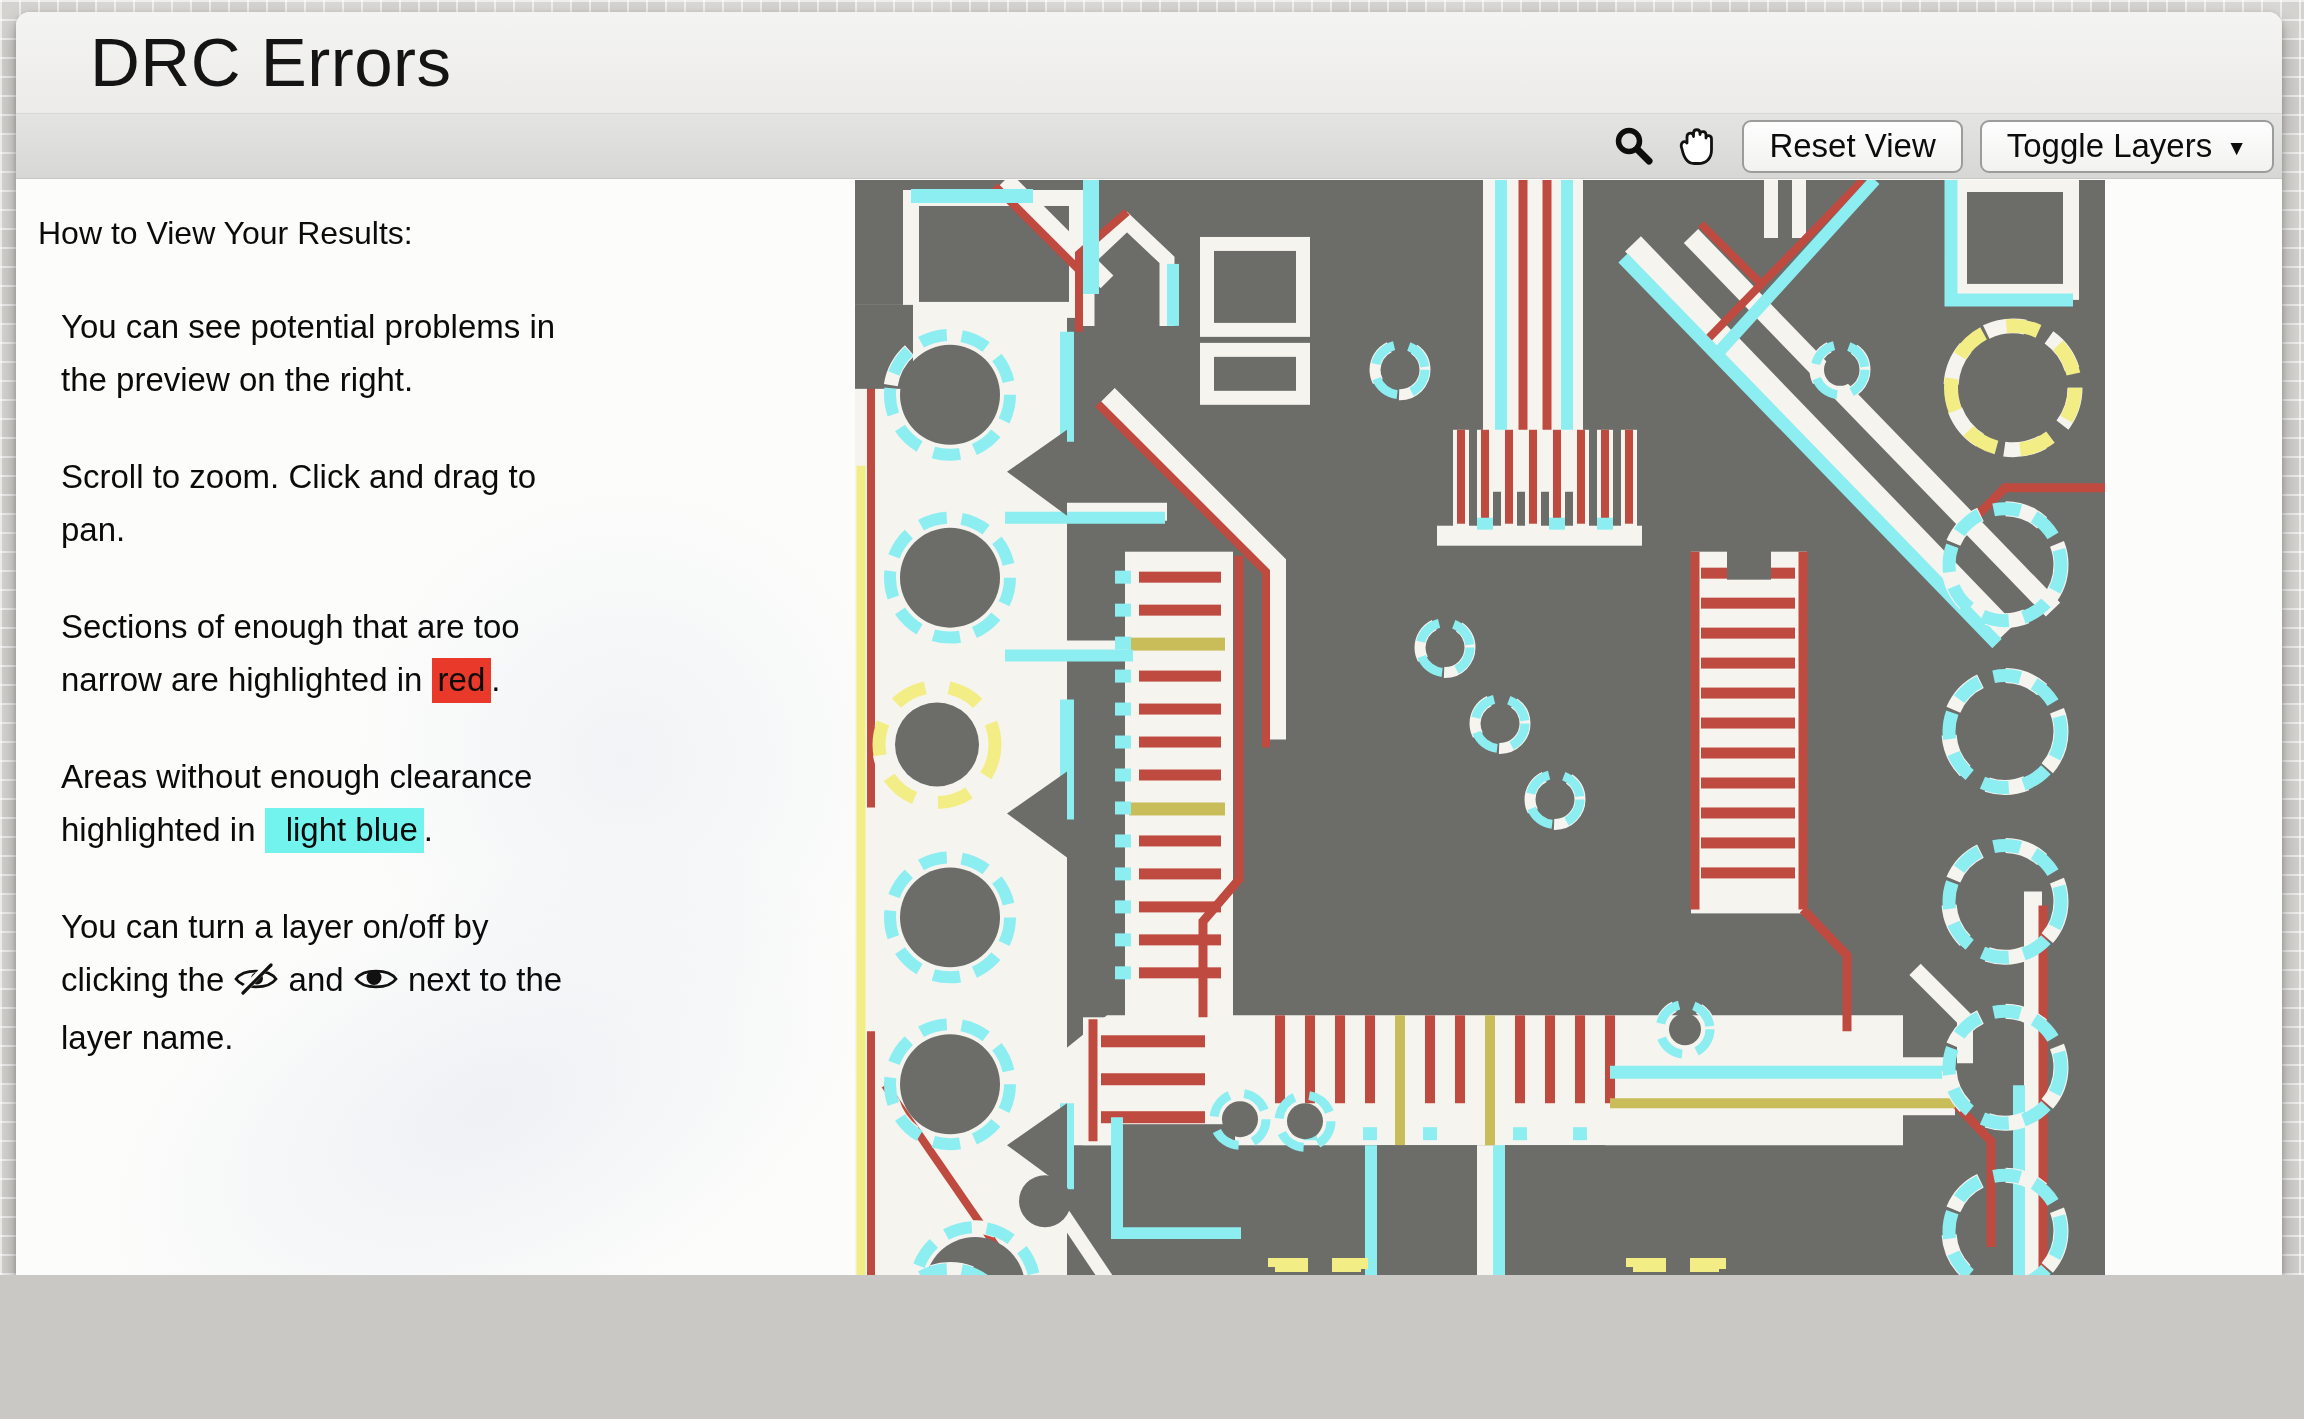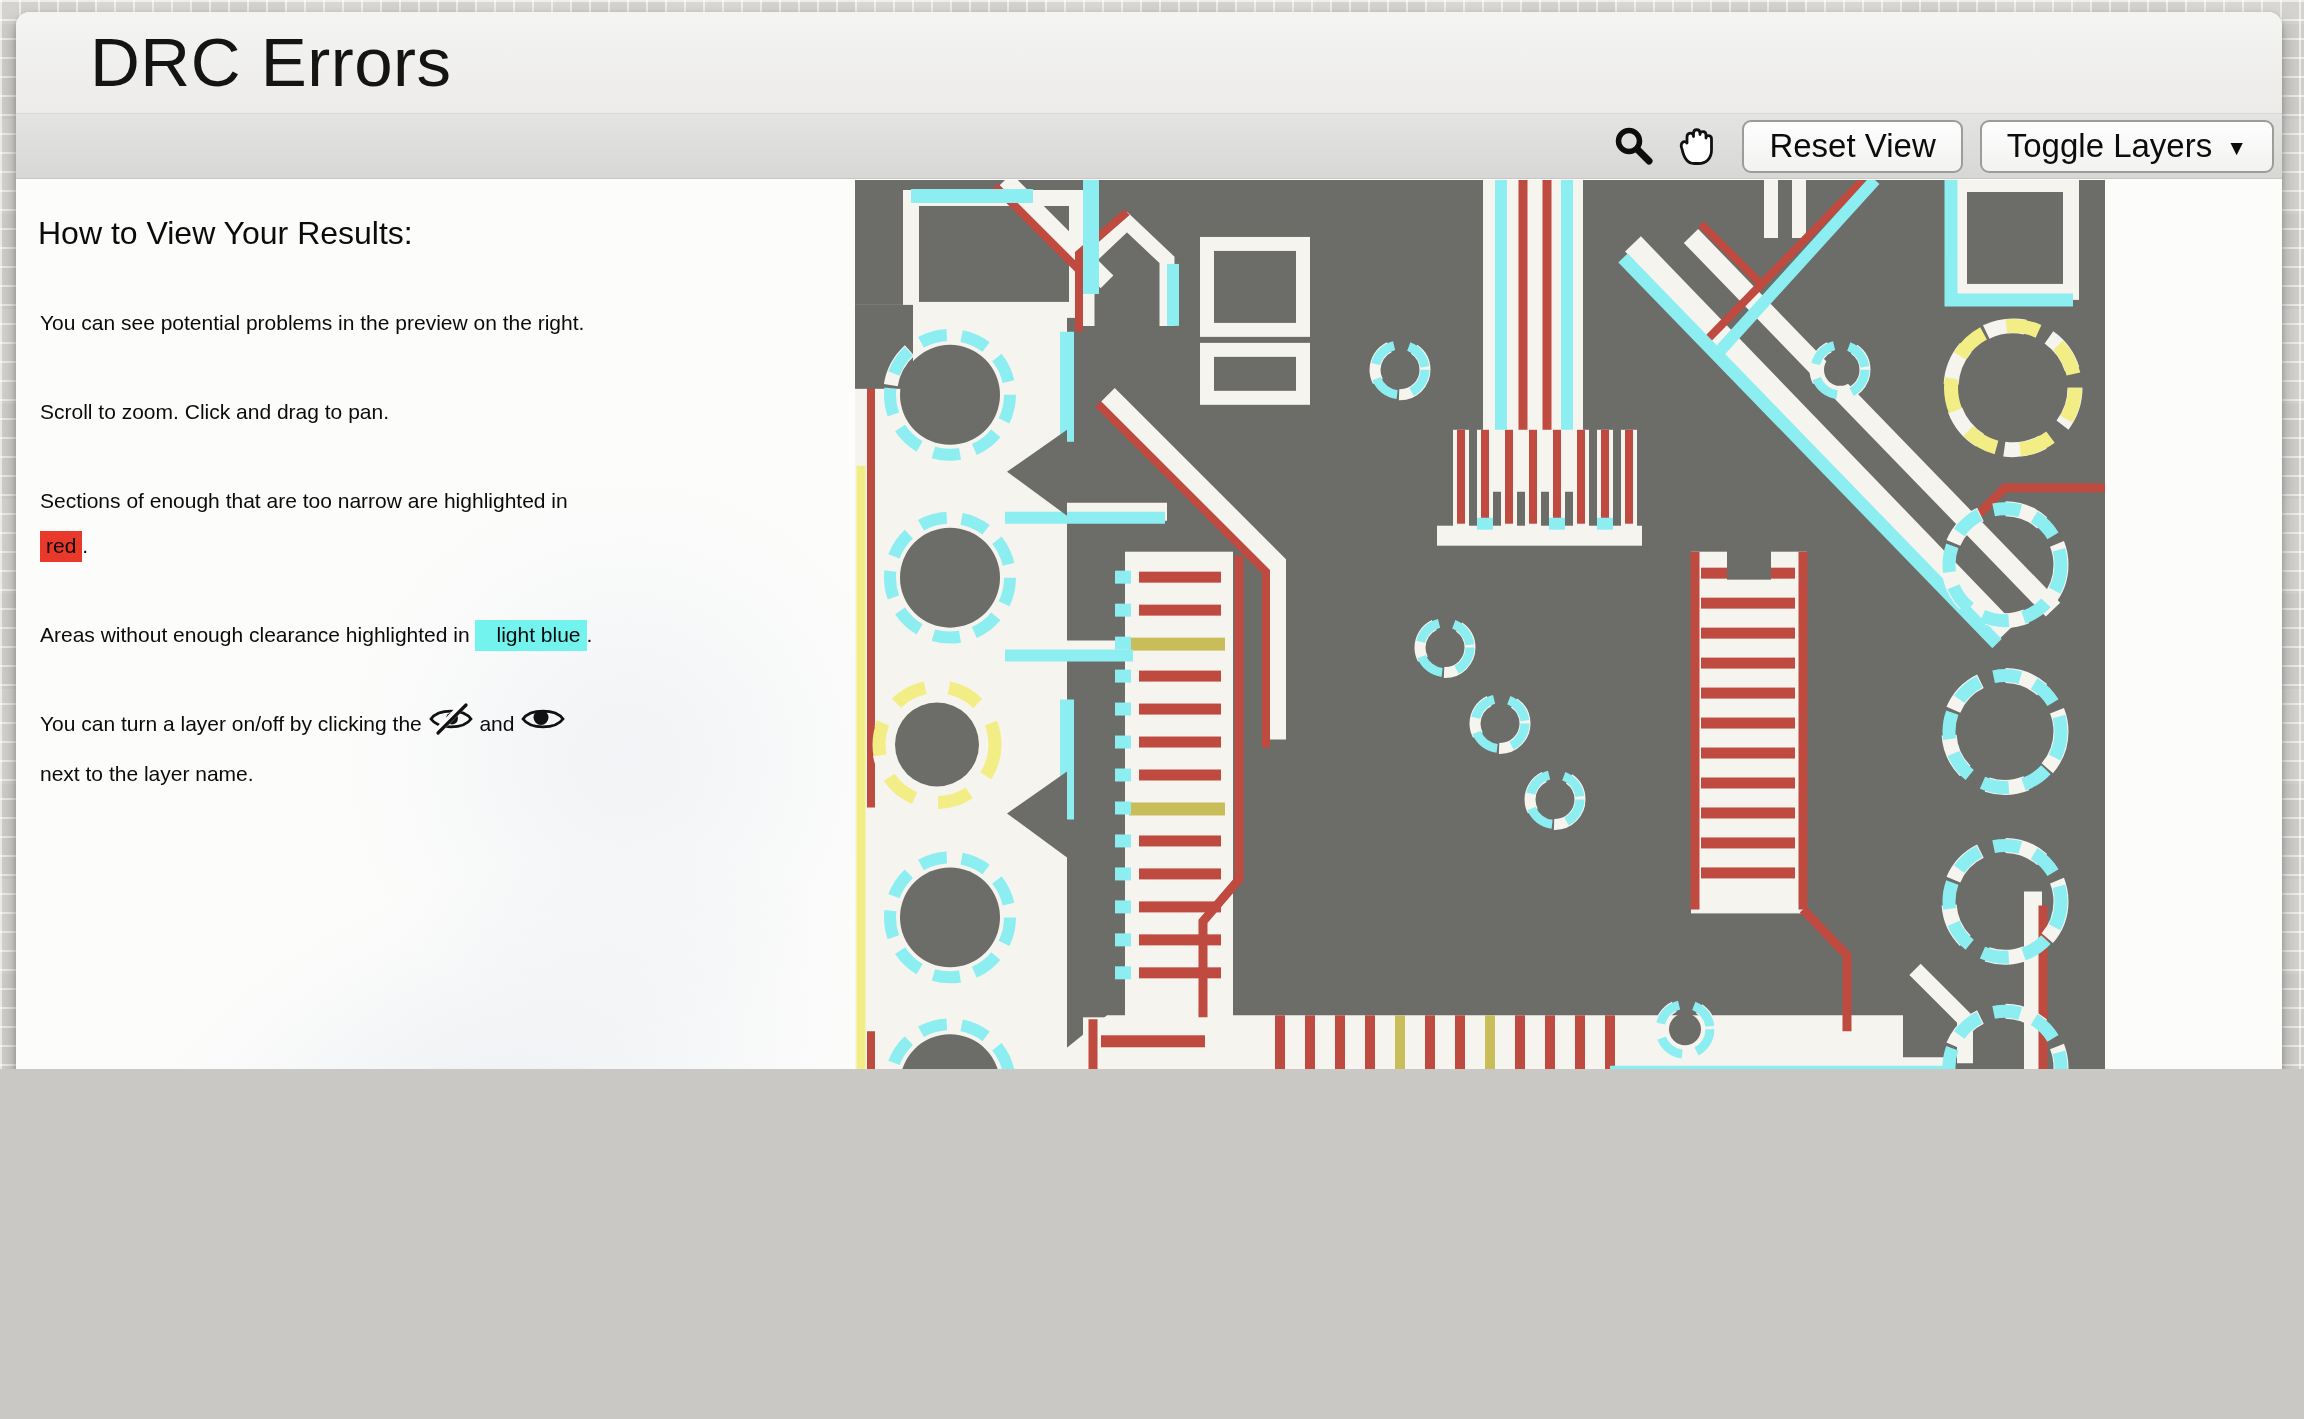--- a/index.html
+++ b/index.html
@@ -1,16 +1,16 @@
 <!DOCTYPE html>
 <html style="--too-narrow-highlight: #e8392b; --clearance-highlight: #72f3ee; --pcb-copper: #6c6c68; --pcb-substrate: #f6f4ef; --pcb-error-red: #bf4a3f; --pcb-error-cyan: #8deef2; --pcb-silk-yellow: #f3ed85; --pcb-olive: #c9bd5a;"><head>
 <meta charset="utf-8">
 <style>
   html,body{margin:0;padding:0;background:#c9c8c4;font-family:"Liberation Sans",sans-serif;}
-  #page{position:relative;width:2304px;height:1069px;overflow:hidden;
+  #page{position:relative;width:2304px;height:1275px;overflow:hidden;
     background-color:#d9d8d4;
     background-image:
       linear-gradient(rgba(255,255,255,.6) 2px, transparent 2px),
       linear-gradient(90deg, rgba(255,255,255,.6) 2px, transparent 2px),
       repeating-linear-gradient(0deg, rgba(0,0,0,.022) 0 95px, transparent 95px 190px),
       repeating-linear-gradient(90deg, rgba(0,0,0,.022) 0 95px, transparent 95px 190px);
     background-size:19px 19px,19px 19px,auto,auto;}
   .card{position:absolute;left:16px;top:12px;width:2266px;height:1383px;border-radius:14px;
     background:#fcfcfb;overflow:hidden;
     box-shadow:0 9px 18px rgba(0,0,0,.30), 0 2px 5px rgba(0,0,0,.18);}
@@ -27,21 +27,21 @@
   .caret{font-size:21px;line-height:1;transform:translateY(1px);}
   .content{position:absolute;top:167px;left:0;right:0;bottom:0;background:#fcfcfb;}
   .watermark{position:absolute;inset:0;pointer-events:none;}
   .wm-blob{position:absolute;border-radius:50%;}
   .wm1{left:330px;top:300px;width:560px;height:560px;
     background:radial-gradient(closest-side, rgba(240,242,245,.9), rgba(252,252,251,0));}
   .wm2{left:60px;top:700px;width:820px;height:460px;transform:rotate(-24deg);
     background:radial-gradient(closest-side, rgba(238,240,244,.95), rgba(252,252,251,0));}
   .instructions{position:absolute;left:22px;top:36px;width:556px;}
   .instructions h2{margin:0 0 48px 0;font-size:32px;font-weight:400;color:#0b0b0b;}
-  .instructions p{margin:0 0 44px 2px;font-size:21px;line-height:45px;color:#0b0b0b;}
+  .instructions p{margin:0 0 44px 23px;font-size:33px;line-height:53px;color:#0b0b0b;}
   mark{color:#0b0b0b;padding:3px 6px 5px;}
   .hl-red{background:var(--too-narrow-highlight,#e8392b);}
   .hl-cyan{background:var(--clearance-highlight,#72f3ee);padding-left:21px;}
   .inline-icon{display:inline-block;vertical-align:-5px;}
   .inline-icon svg{display:inline-block;}
   .pcb-wrap{position:absolute;left:839px;top:1px;width:1250px;height:1198px;cursor:grab;}
   .pcb-wrap svg{display:block;width:100%;height:100%;}
   #pcb .cu{fill:var(--pcb-copper,#6c6c68);}
   #pcb .sub{fill:var(--pcb-substrate,#f6f4ef);}
   #pcb .wl{stroke:var(--pcb-substrate,#f6f4ef);fill:none;}

